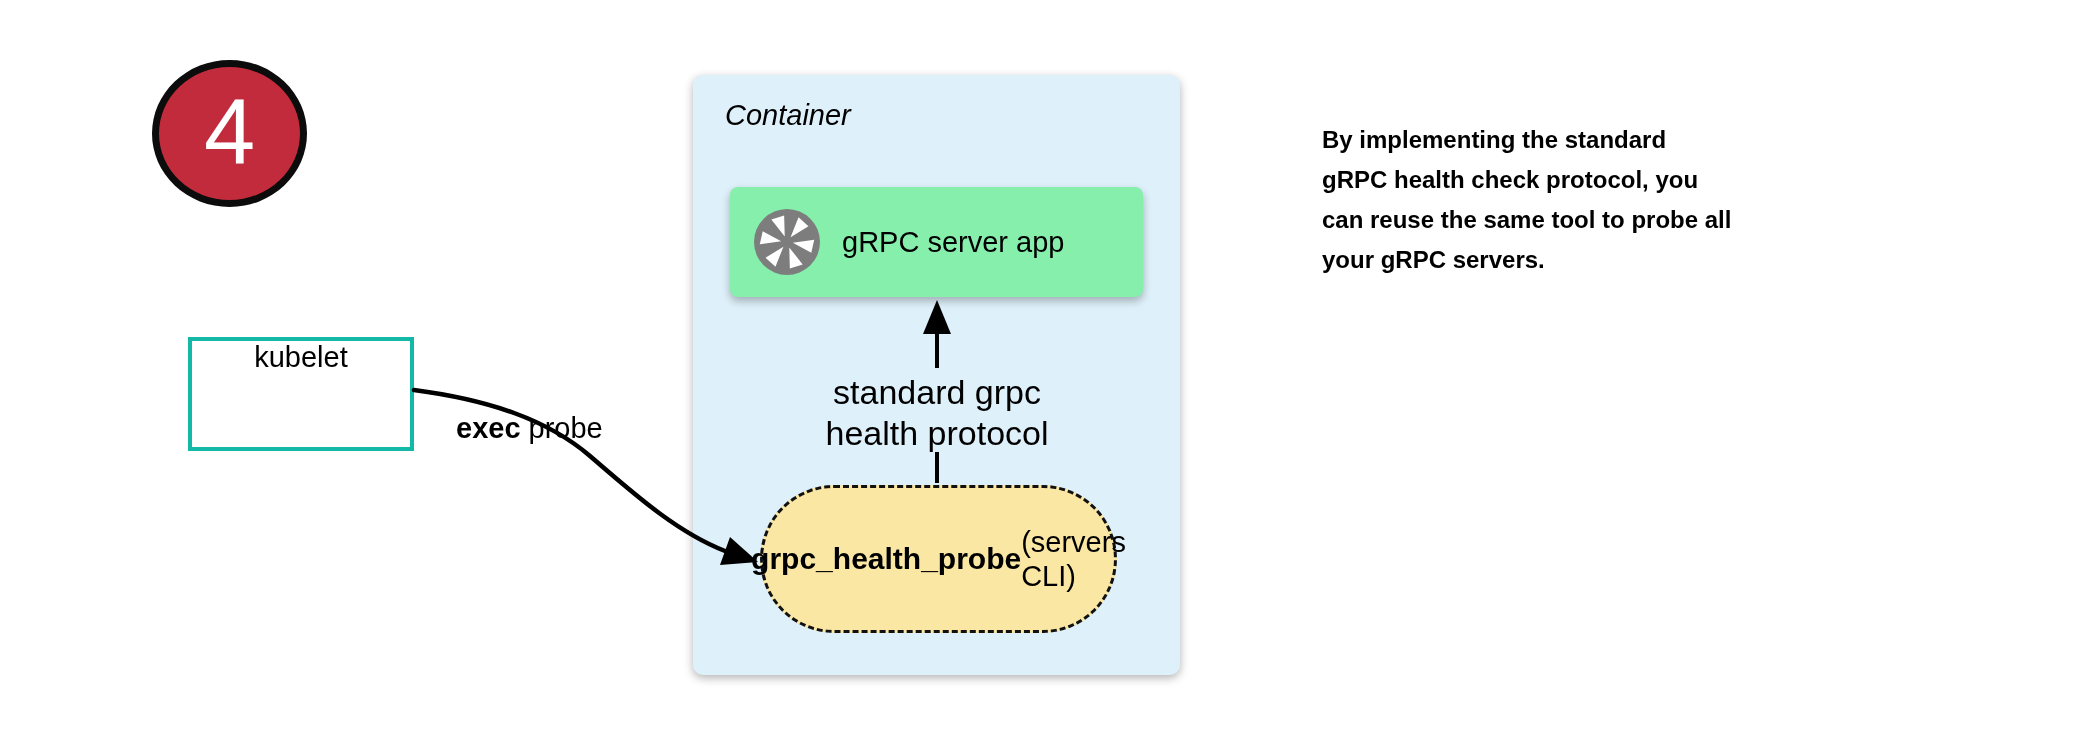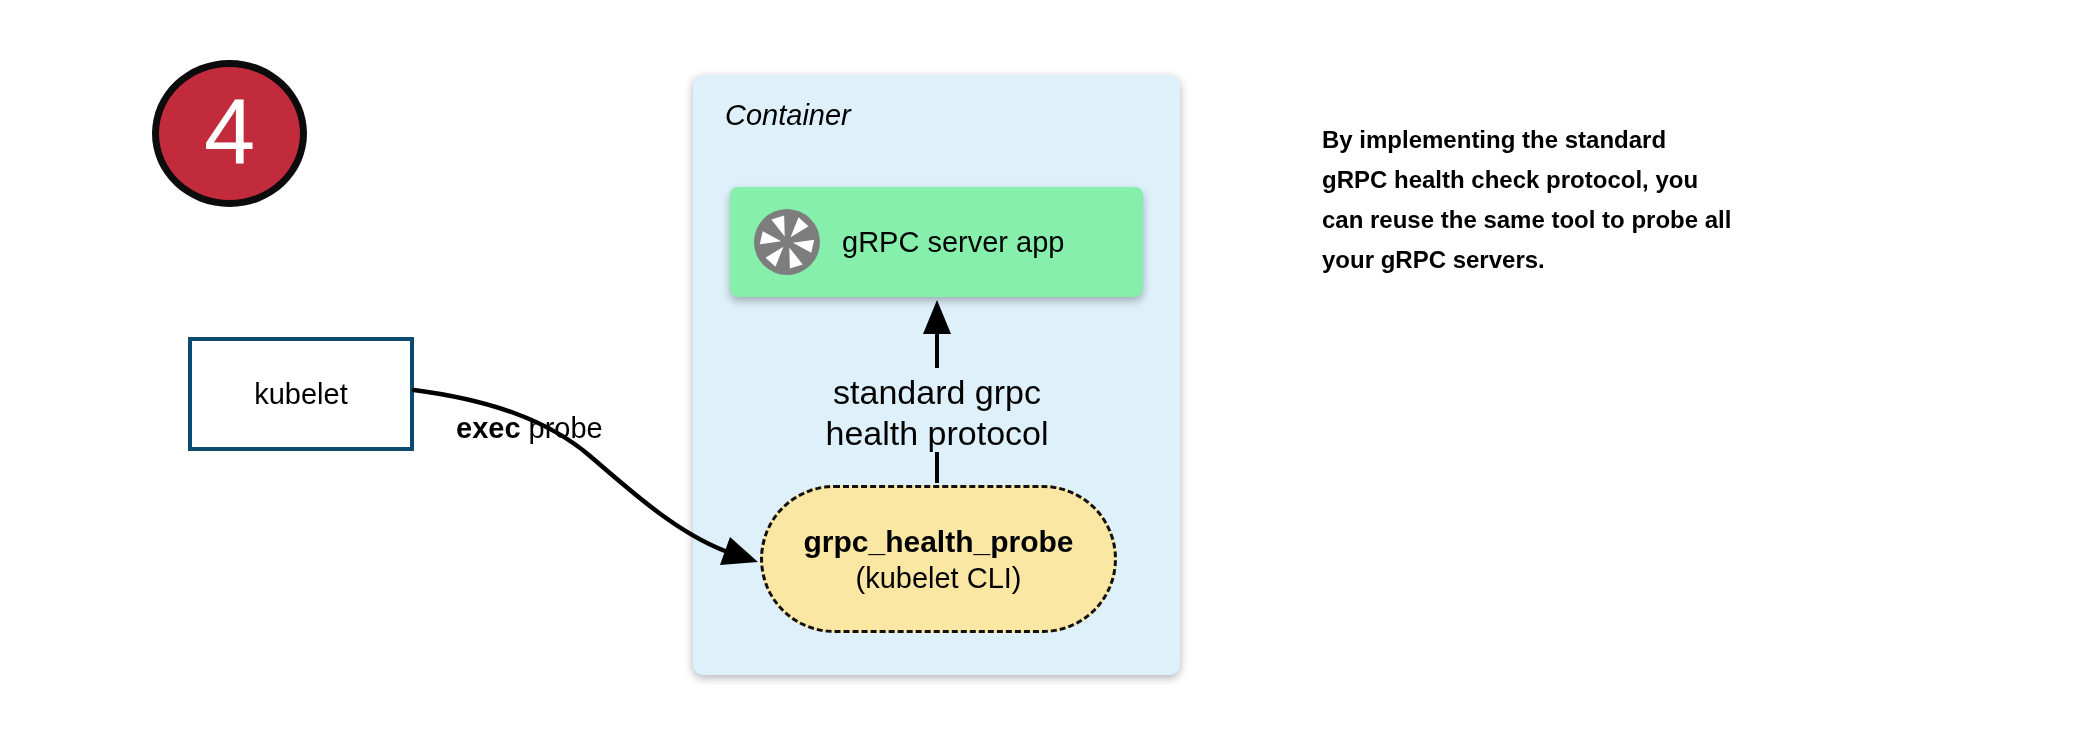--- a/index.html
+++ b/index.html
@@ -10,43 +10,43 @@
   
   .badge{
     position:absolute;left:152px;top:60px;width:155px;height:147px;
     box-sizing:border-box;border:7px solid #0c0c0c;border-radius:50%;
     background:#c22b3c;display:flex;align-items:center;justify-content:center;
   }
   .badge span{color:#fff;font-size:92px;line-height:1;padding-bottom:6px;}
   
   .kubelet{
     position:absolute;left:188px;top:337px;width:226px;height:114px;
-    box-sizing:border-box;border:4px solid #0c4a6e;background:#fff;
-    display:flex;align-items:center;justify-content:center;font-size:29px;
+    box-sizing:border-box;border:4px solid #14b8a6;background:#fff;
+    display:flex;align-items:flex-start;justify-content:center;font-size:29px;
   }
   
   .container-box{
     position:absolute;left:693px;top:75px;width:487px;height:600px;
     background:#def0fa;border-radius:10px;
     box-shadow:0 3px 10px rgba(0,0,0,0.30);
   }
   .container-title{position:absolute;left:32px;top:24px;font-size:29px;font-style:italic;}
   
   .server-card{
     position:absolute;left:730px;top:187px;width:413px;height:110px;
     box-sizing:border-box;background:#86efac;border-radius:8px;
     box-shadow:0 4px 9px rgba(0,0,0,0.28);
     display:flex;align-items:center;padding-left:24px;gap:22px;font-size:29px;
   }
   .server-card svg{flex:0 0 auto;display:block;}
   
   .pill{
     position:absolute;left:760px;top:485px;width:357px;height:148px;
     box-sizing:border-box;background:#fbe7a4;border:3.5px dashed #111;
-    border-radius:74px;display:flex;flex-direction:column;
+    border-radius:74px;display:flex;
     align-items:center;justify-content:center;text-align:left;
   }
   .pill .pill-title{font-size:30px;font-weight:bold;line-height:38px;}
   .pill .pill-sub{font-size:29px;line-height:34px;}
   
   .exec-label{position:absolute;left:456px;top:412px;font-size:29px;white-space:nowrap;z-index:6;}
   .exec-label b{font-weight:bold;}
   .protocol-label{
     position:absolute;left:787px;top:372px;width:300px;text-align:center;
     font-size:34px;line-height:41px;white-space:pre-line;z-index:6;
@@ -85,21 +85,21 @@
         <path d="M13.3 10.3 L16.2 3 L19.8 6.3 Z" transform="rotate(180 12 12)"></path>
         <path d="M13.3 10.3 L16.2 3 L19.8 6.3 Z" transform="rotate(240 12 12)"></path>
         <path d="M13.3 10.3 L16.2 3 L19.8 6.3 Z" transform="rotate(300 12 12)"></path>
       </g>
     </svg>
     <span>gRPC server app</span>
   </div>
 
   <div class="pill">
     <div class="pill-title">grpc_health_probe</div>
-    <div class="pill-sub">(kubelet CLI)</div>
+    <div class="pill-sub">(servers CLI)</div>
   </div>
 
   <svg class="overlay" viewBox="0 0 2100 750" aria-hidden="true">
 
     <path d="M414 390 C 490 400 548 420 590 456 C 632 492 676 532 725 551" stroke="#000" stroke-width="4.5" fill="none" stroke-linecap="round"></path>
     <polygon points="758,562 720,565 730,537" fill="#000"></polygon>
 
     <line x1="937" y1="368" x2="937" y2="331" stroke="#000" stroke-width="4"></line>
     <polygon points="937,300 923,334 951,334" fill="#000"></polygon>
     <line x1="937" y1="452" x2="937" y2="483" stroke="#000" stroke-width="4"></line>

